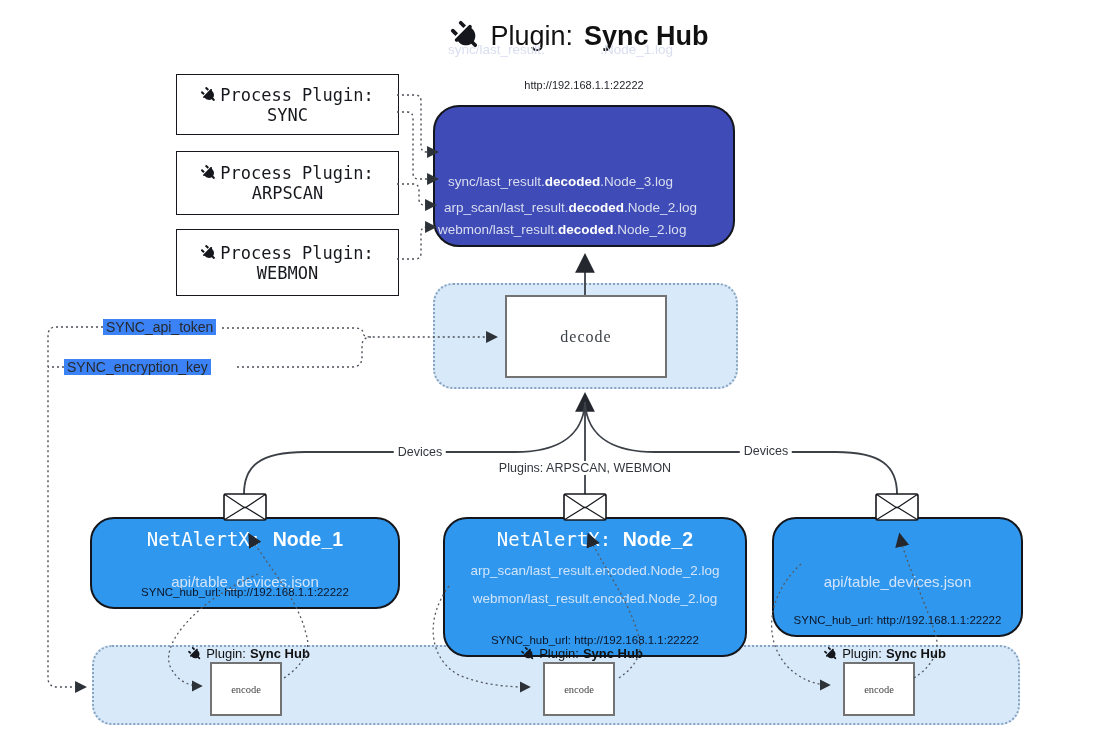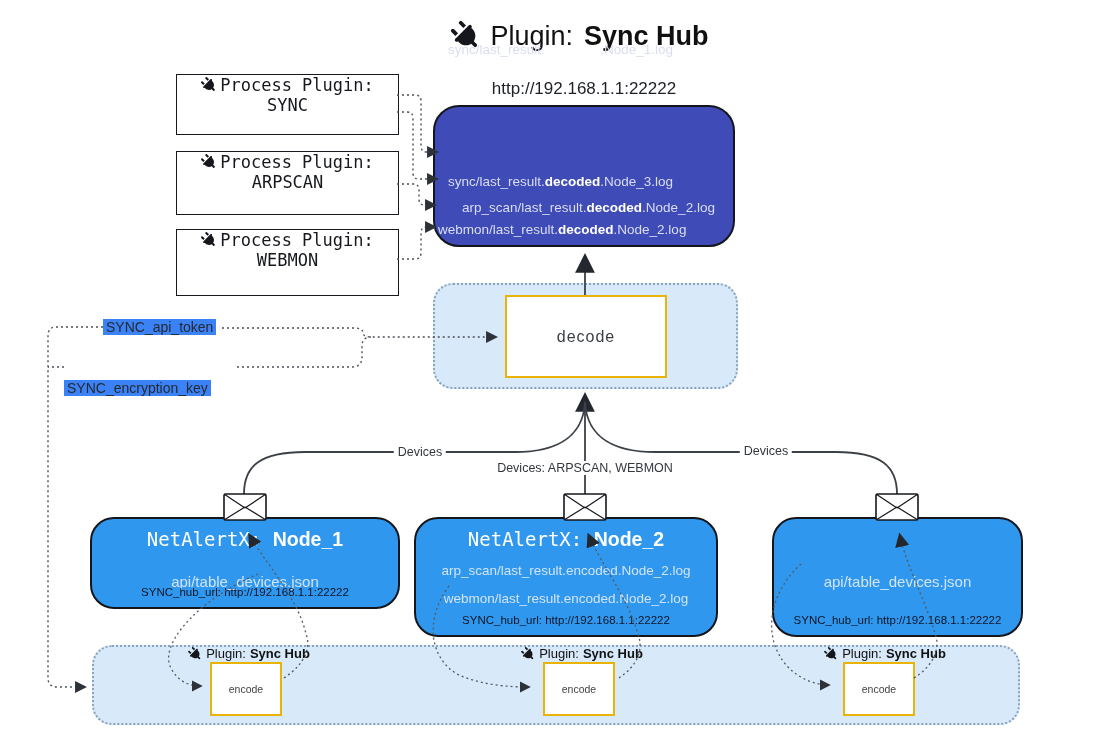--- a/index.html
+++ b/index.html
@@ -9,39 +9,39 @@
   svg.connectors{position:absolute;left:0;top:0;width:1117px;height:754px;z-index:5;pointer-events:none;}
 
   
   .main-title{left:0;right:0;top:14px;height:44px;display:flex;justify-content:center;align-items:center;gap:9px;
               font-size:27px;color:#111;z-index:2;}
   .main-title b{margin-left:2px;}
   .plug{transform:rotate(-45deg);flex:0 0 auto;}
 
   
   .procbox{left:176px;width:221px;background:#fff;border:1.6px solid #16181d;z-index:2;
-           display:flex;flex-direction:column;align-items:center;
+           display:flex;flex-direction:column;align-items:center;justify-content:center;
            font-family:"DejaVu Sans Mono","Liberation Mono",monospace;font-size:17px;color:#16181d;}
   .procbox .row1{display:flex;align-items:center;gap:3px;}
 
   
   .hub{left:433px;top:105px;width:302px;height:142px;background:#3F4BB6;border:2px solid #14161c;
        border-radius:26px;z-index:2;box-sizing:border-box;}
   .hub-title{position:absolute;left:0;right:0;top:9px;text-align:center;color:#fff;
              font-family:"DejaVu Sans Mono","Liberation Mono",monospace;font-size:19px;}
   .hub-title b{font-family:"Liberation Sans",sans-serif;font-size:20px;}
   .hub-log{position:absolute;left:13px;right:4px;white-space:nowrap;font-size:13.5px;line-height:15px;color:#d9def0;}
   .hub-log b{color:#fff;}
-  .hub-url{left:433px;width:302px;top:79px;text-align:center;font-size:17px;color:#1d2026;z-index:2;}
+  .hub-url{left:433px;width:302px;top:79px;text-align:center;font-size:11px;color:#1d2026;z-index:2;}
 
   
   .panel{background:#D8E9FA;border:2px dotted #87a3bf;border-radius:20px;z-index:1;box-sizing:border-box;}
   .decode-panel{left:433px;top:283px;width:305px;height:106px;}
-  .white-box{background:#fff;border:2px solid #eab308;display:flex;align-items:center;justify-content:center;
-             font-family:Liberation Sans, sans-serif;color:#3a3f45;z-index:3;box-sizing:border-box;}
+  .white-box{background:#fff;border:2px solid #737373;display:flex;align-items:center;justify-content:center;
+             font-family:Liberation Serif, serif;color:#3a3f45;z-index:3;box-sizing:border-box;}
   .decode-box{left:505px;top:295px;width:162px;height:83px;font-size:16px;letter-spacing:1px;}
 
   
   .lab{z-index:6;background:#3b82f6;padding:0 3px;font-size:14px;color:#26292e;white-space:nowrap;}
   .edge-lab{z-index:6;background:#fff;padding:0 4px;font-size:12.5px;color:#33373d;white-space:nowrap;
             transform:translateX(-50%);}
   .plugins-lab{z-index:6;background:#fff;padding:0 3px;font-size:12.5px;color:#33373d;white-space:nowrap;
                transform:translateX(-50%);}
 
   
@@ -101,47 +101,47 @@
   </div>
 
   <div class="abs hub-url">http://192.168.1.1:22222</div>
   <div class="abs hub">
     <div class="hub-log" style="top:145px;margin-top:-105px;top:40px;">
       <span>sync/last_result.</span><b>decoded</b><span>.Node_1.log</span>
     </div>
     <div class="hub-log" style="top:67px;">
       <span>sync/last_result.</span><b>decoded</b><span>.Node_3.log</span>
     </div>
-    <div class="hub-log" style="top:93px;left:9px;margin-left:18px;">
+    <div class="hub-log" style="top:93px;left:9px;">
       <span>arp_scan/last_result.</span><b>decoded</b><span>.Node_2.log</span>
     </div>
     <div class="hub-log" style="top:115px;left:3px;">
       <span>webmon/last_result.</span><b>decoded</b><span>.Node_2.log</span>
     </div>
   </div>
 
   <div class="abs panel decode-panel"></div>
   <div class="abs white-box decode-box">decode</div>
 
   <div class="abs lab" style="left:103px;top:319px;">SYNC_api_token</div>
-  <div class="abs lab" style="left:64px;top:380px;">SYNC_encryption_key</div>
+  <div class="abs lab" style="left:64px;top:359px;">SYNC_encryption_key</div>
 
   <div class="abs edge-lab" style="left:420px;top:445px;">Devices</div>
   <div class="abs edge-lab" style="left:766px;top:444px;">Devices</div>
-  <div class="abs plugins-lab" style="left:585px;top:461px;">Devices: ARPSCAN, WEBMON</div>
+  <div class="abs plugins-lab" style="left:585px;top:461px;">Plugins: ARPSCAN, WEBMON</div>
 
   <div class="abs node" style="left:90px;top:517px;width:310px;height:92px;">
     <div class="node-title">
       <span>NetAlertX:</span> <b>Node_1</b>
     </div>
     <div class="node-file" style="top:55px;font-size:15px;">api/table_devices.json</div>
     <div class="node-url">SYNC_hub_url: http://192.168.1.1:22222</div>
   </div>
 
-  <div class="abs node" style="left:414px;top:517px;width:304px;height:120px;">
+  <div class="abs node" style="left:443px;top:517px;width:304px;height:140px;">
     <div class="node-title">
       <span>NetAlertX:</span> <b>Node_2</b>
     </div>
     <div class="node-file" style="top:44px;">arp_scan/last_result.encoded.Node_2.log</div>
     <div class="node-file" style="top:72px;">webmon/last_result.encoded.Node_2.log</div>
     <div class="node-url">SYNC_hub_url: http://192.168.1.1:22222</div>
   </div>
 
   <div class="abs node" style="left:772px;top:517px;width:251px;height:120px;">
     <div class="node-file" style="top:55px;font-size:15px;">api/table_devices.json</div>

